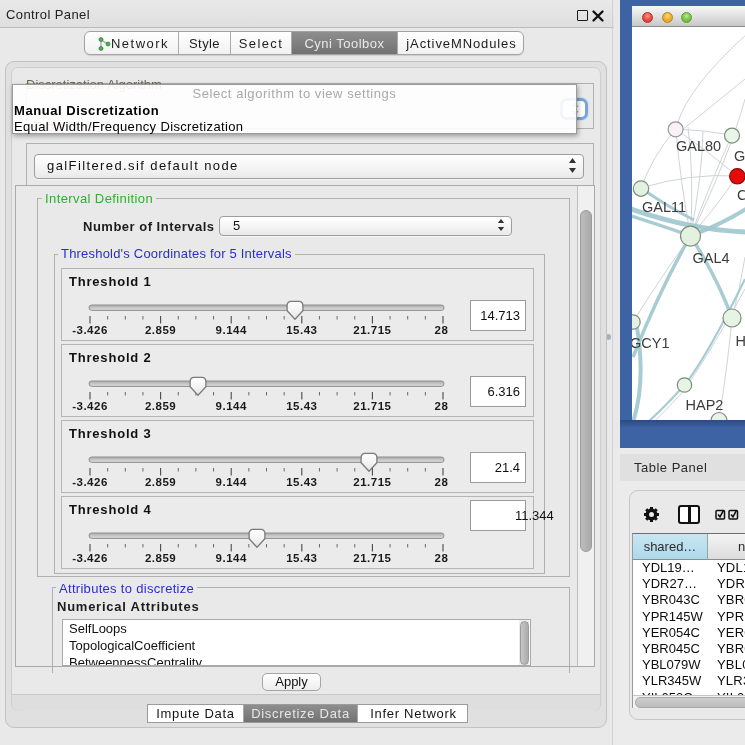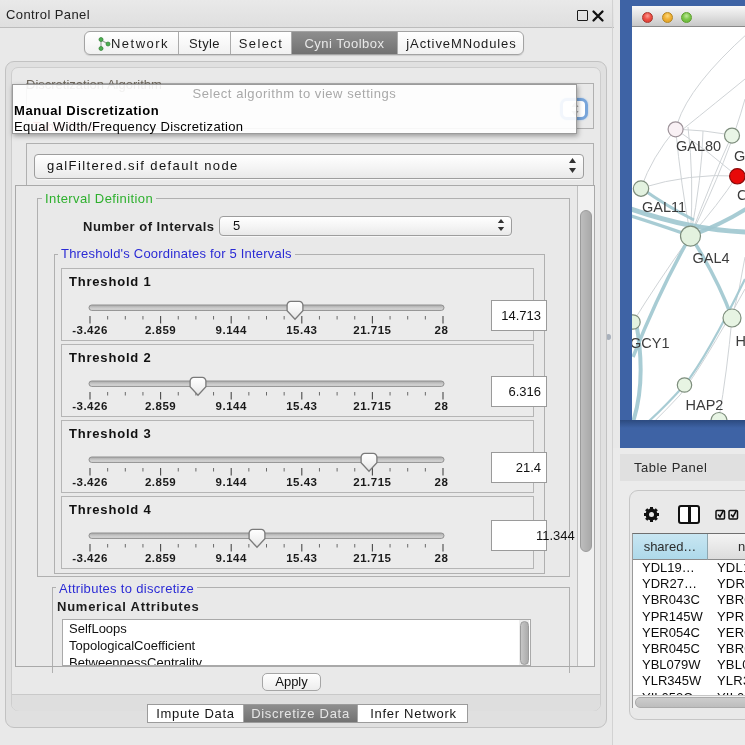--- a/index.html
+++ b/index.html
@@ -5,21 +5,21 @@
 body{font-family:"Liberation Sans",sans-serif;}
 #page{position:relative;width:745px;height:745px;background:#e9e9e9;overflow:hidden;}
 .abs{position:absolute;}
 .lbl{position:absolute;font-size:13px;color:#1c1c1c;white-space:nowrap;}
 .etch{position:absolute;border:1px solid #b0b0b0;}
 .gtitle{position:absolute;font-size:13px;background:#e9e9e9;padding:0 3px;white-space:nowrap;}
 .combo{position:absolute;background:linear-gradient(180deg,#ffffff 0%,#f4f4f4 55%,#e9e9e9 100%);border:1px solid #9d9d9d;border-radius:4px;box-shadow:0 1px 1px rgba(255,255,255,.7);}
 .combo .ctext{position:absolute;font-size:13px;color:#111;}
 .tbox{position:absolute;left:61px;width:471px;height:71px;background:#ebebeb;border:1px solid #b5b5b5;}
 .tname{position:absolute;left:7px;top:5px;font-size:13px;font-weight:bold;color:#111;letter-spacing:.8px;}
-.vbox{position:absolute;left:470px;width:56px;height:31px;box-sizing:border-box;line-height:29px;background:#fff;border:1px solid #9a9a9a;font-size:13px;color:#111;text-align:right;padding-right:5px;margin-left:21px;}
+.vbox{position:absolute;left:470px;width:56px;height:31px;box-sizing:border-box;line-height:29px;background:#fff;border:1px solid #9a9a9a;font-size:13px;color:#111;text-align:right;padding-right:5px;}
 </style></head><body>
 <div id="page">
 
 <div class="abs" style="left:0;top:0;width:614px;height:27px;background:linear-gradient(180deg,#e9e9e9,#dfdfdf);border-bottom:1px solid #bcbcbc;"></div>
 <div class="lbl" style="left:6px;top:7px;color:#222;letter-spacing:.4px;">Control Panel</div>
 <div class="abs" style="left:577px;top:10px;width:9px;height:9px;border:1.8px solid #1a1a1a;border-radius:1px;"></div>
 <svg class="abs" style="left:591px;top:9px" width="14" height="14" viewBox="0 0 14 14">
       <path d="M2.5 2.5 L11.5 11.5 M11.5 2.5 L2.5 11.5" stroke="#111" stroke-width="2.3" stroke-linecap="round"></path>
     </svg>
 
@@ -237,21 +237,21 @@
         <line x1="383.00" y1="20" x2="383.00" y2="27.5" stroke="#4a4a4a" stroke-width="1.1"></line>
         <text x="30.0" y="38" font-size="11.5" font-weight="bold" letter-spacing=".5" fill="#1a1a1a" text-anchor="middle" font-family="Liberation Sans,sans-serif">-3.426</text>
         <text x="100.6" y="38" font-size="11.5" font-weight="bold" letter-spacing=".5" fill="#1a1a1a" text-anchor="middle" font-family="Liberation Sans,sans-serif">2.859</text>
         <text x="171.2" y="38" font-size="11.5" font-weight="bold" letter-spacing=".5" fill="#1a1a1a" text-anchor="middle" font-family="Liberation Sans,sans-serif">9.144</text>
         <text x="241.8" y="38" font-size="11.5" font-weight="bold" letter-spacing=".5" fill="#1a1a1a" text-anchor="middle" font-family="Liberation Sans,sans-serif">15.43</text>
         <text x="312.4" y="38" font-size="11.5" font-weight="bold" letter-spacing=".5" fill="#1a1a1a" text-anchor="middle" font-family="Liberation Sans,sans-serif">21.715</text>
         <text x="381.5" y="38" font-size="11.5" font-weight="bold" letter-spacing=".5" fill="#1a1a1a" text-anchor="middle" font-family="Liberation Sans,sans-serif">28</text>
         <path d="M 192.8 5.4 L 201.2 5.4 A 3.6 3.6 0 0 1 204.9 9 L 204.9 14.8 L 197 23.3 L 189.1 14.8 L 189.1 9 A 3.6 3.6 0 0 1 192.8 5.4 Z" fill="url(#th)" stroke="#7a7a7a" stroke-width="1.3"></path>
       </svg>
     </div>
-    <div class="vbox" style="top:520px;padding-left:44px;">11.344</div>
+    <div class="vbox" style="top:500px;padding-left:44px;">11.344</div>
 <div class="etch" style="left:52px;top:587px;width:516px;height:85px;border-bottom:none;"></div>
 <div class="gtitle" style="left:56px;top:581px;color:#2b2bd5;letter-spacing:.3px;">Attributes to discretize</div>
 <div class="lbl" style="left:57px;top:599px;font-weight:bold;letter-spacing:.75px;">Numerical Attributes</div>
 <div class="abs" style="left:62px;top:619px;width:469px;height:47px;background:#fff;border:1px solid #a9a9a9;box-sizing:border-box;overflow:hidden;">
   <div style="font-size:13px;color:#111;padding-left:6px;line-height:17px;">SelfLoops<br>TopologicalCoefficient<br>BetweennessCentrality</div>
   <div style="position:absolute;right:1px;top:0;width:10px;height:46px;background:#ededed;"></div>
   <div style="position:absolute;right:1.5px;top:1px;width:9px;height:44px;background:linear-gradient(90deg,#c6c6c6,#ababab);border:1px solid #9b9b9b;border-radius:5px;box-sizing:border-box;"></div>
 </div>
 <div class="abs" style="left:16px;top:666px;width:578px;height:1px;background:#a9a9a9;"></div>
 

